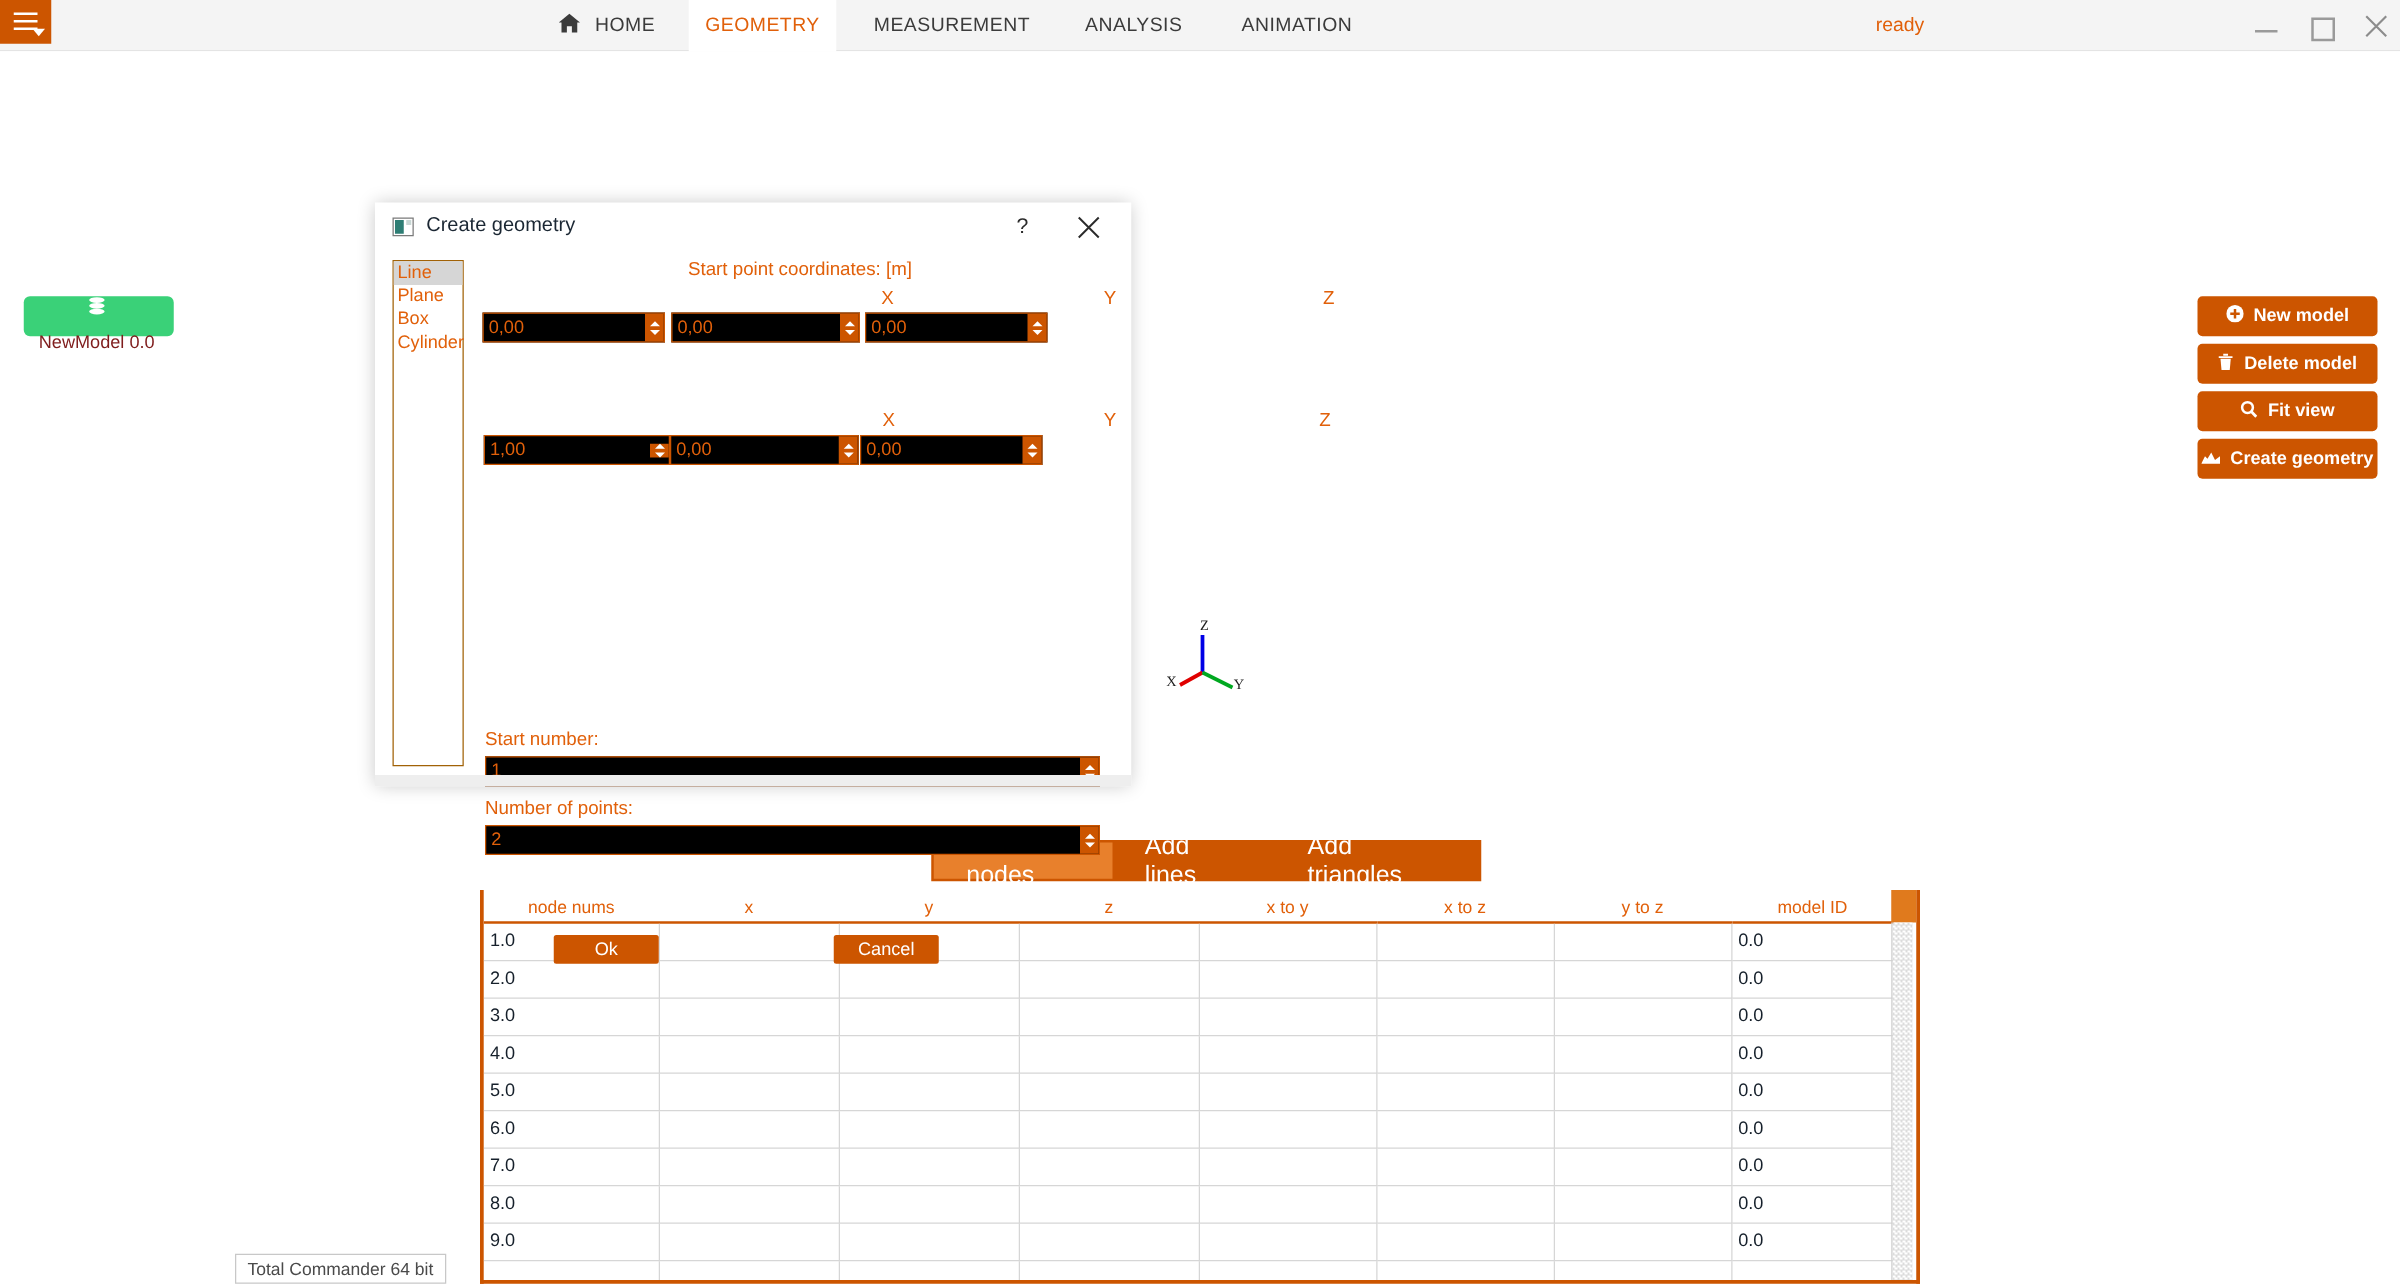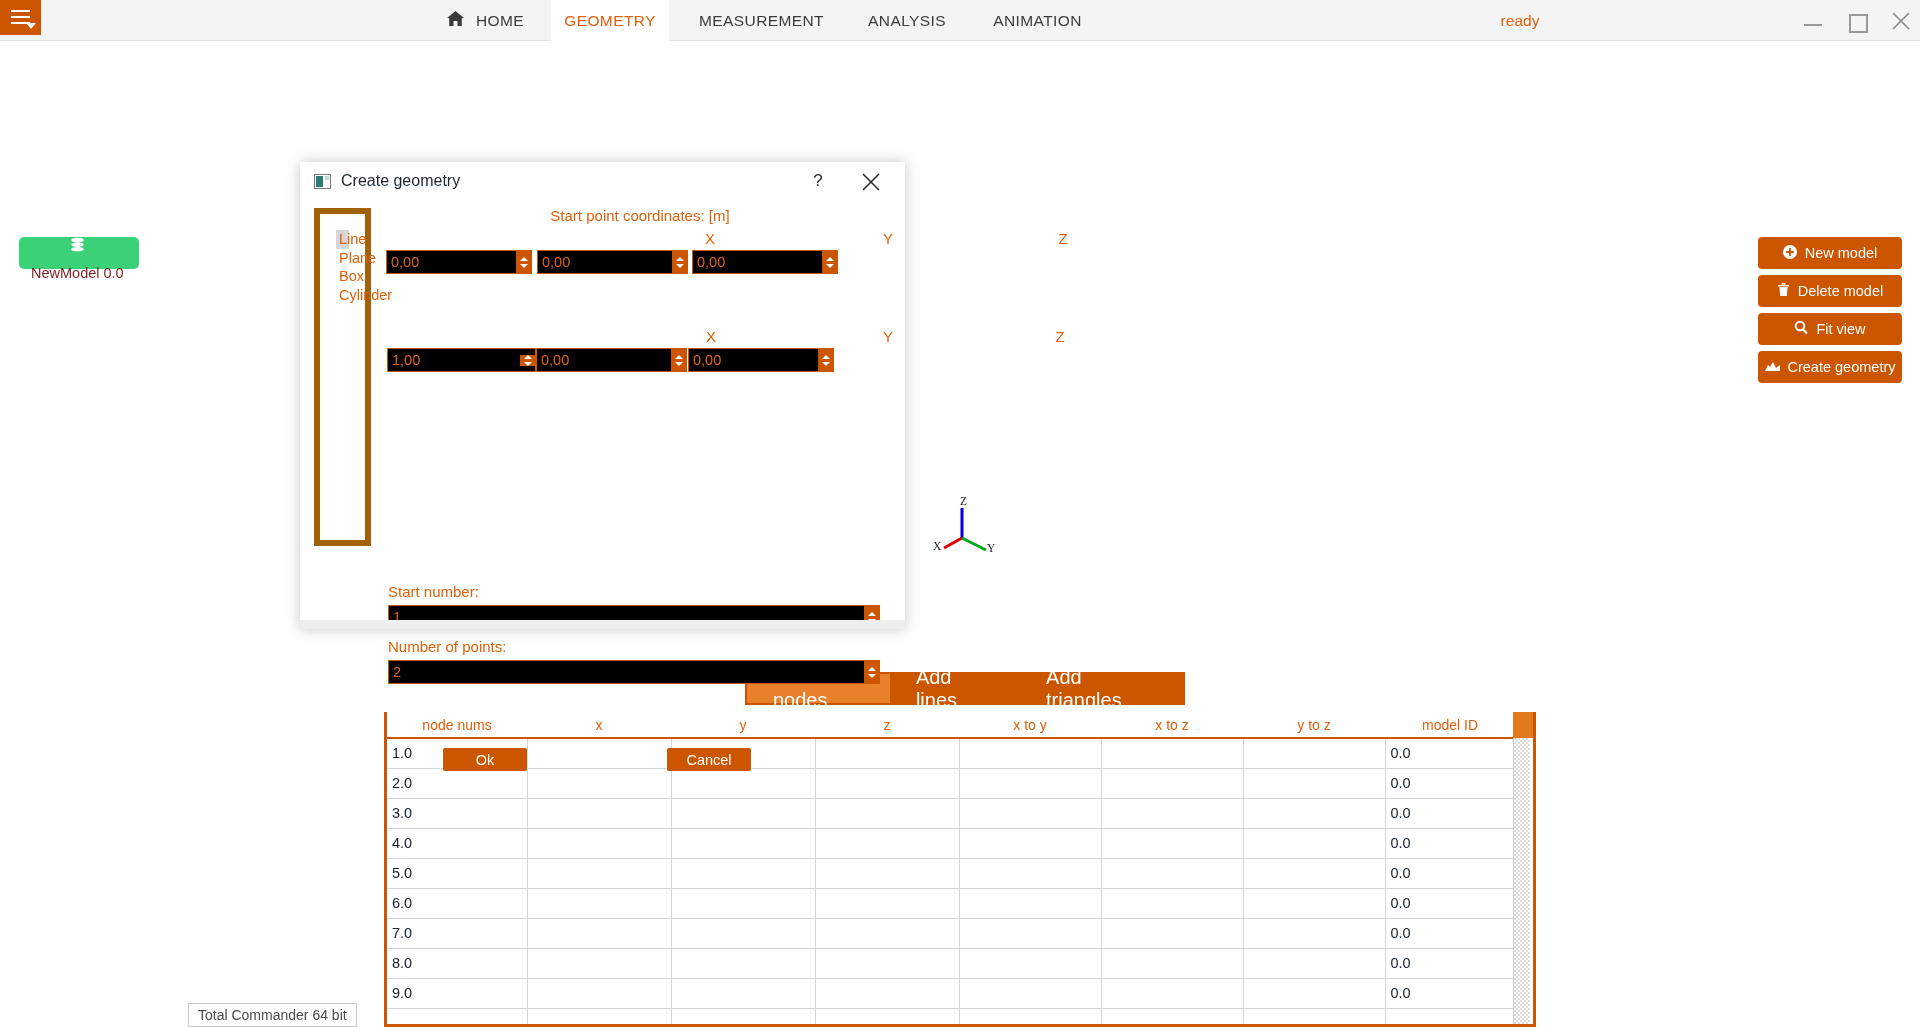--- a/index.html
+++ b/index.html
@@ -92,21 +92,21 @@
   
   #side-actions {
     position: absolute; left: 1758px; top: 237px;
     width: 144px;
     display: flex; flex-direction: column; gap: 6px;
   }
   .side-btn {
     height: 32px; background: #cc5500; border-radius: 4px;
     color: #ffffff; font-size: 14.5px;
     display: flex; align-items: center; justify-content: center; gap: 8px;
-    cursor: pointer; white-space: nowrap;
+    cursor: pointer; white-space: nowrap; font-weight: bold;
   }
   .side-btn svg { flex: 0 0 auto; }
 
   
   #axis-triad { position: absolute; left: 930px; top: 495px; width: 70px; height: 60px; }
   .axis-lbl { position: absolute; font-size: 11.5px; color: #1d1d1d; font-family: "Liberation Serif", serif;}
 
   
   #tabstrip {
     position: absolute; left: 745px; top: 672px;
@@ -202,24 +202,24 @@
     display: flex; align-items: center; justify-content: center;
     font-size: 17px; color: #2b2b2b; cursor: pointer;
   }
   #dlg-close {
     position: absolute; right: 22px; top: 8px;
     width: 24px; height: 24px; cursor: pointer;
   }
 
   #shape-list {
     position: absolute; left: 14px; top: 46px;
-    width: 57px; height: 338px;
-    border: 6px solid #a16207;
-    background: #ffffff;
-    padding: 16px;
+    width: 57px; height: 405px;
+    border: 1px solid #a16207;
+    background: #ffffff;
+    padding: 0;
   }
   .shape-item {
     height: 18.5px; line-height: 18.5px;
     font-size: 14.5px; color: #e1600a;
     padding-left: 3px; cursor: pointer;
     white-space: nowrap;
   }
   .shape-item.selected { background: #d6d6d6; }
 
   .group-title {

